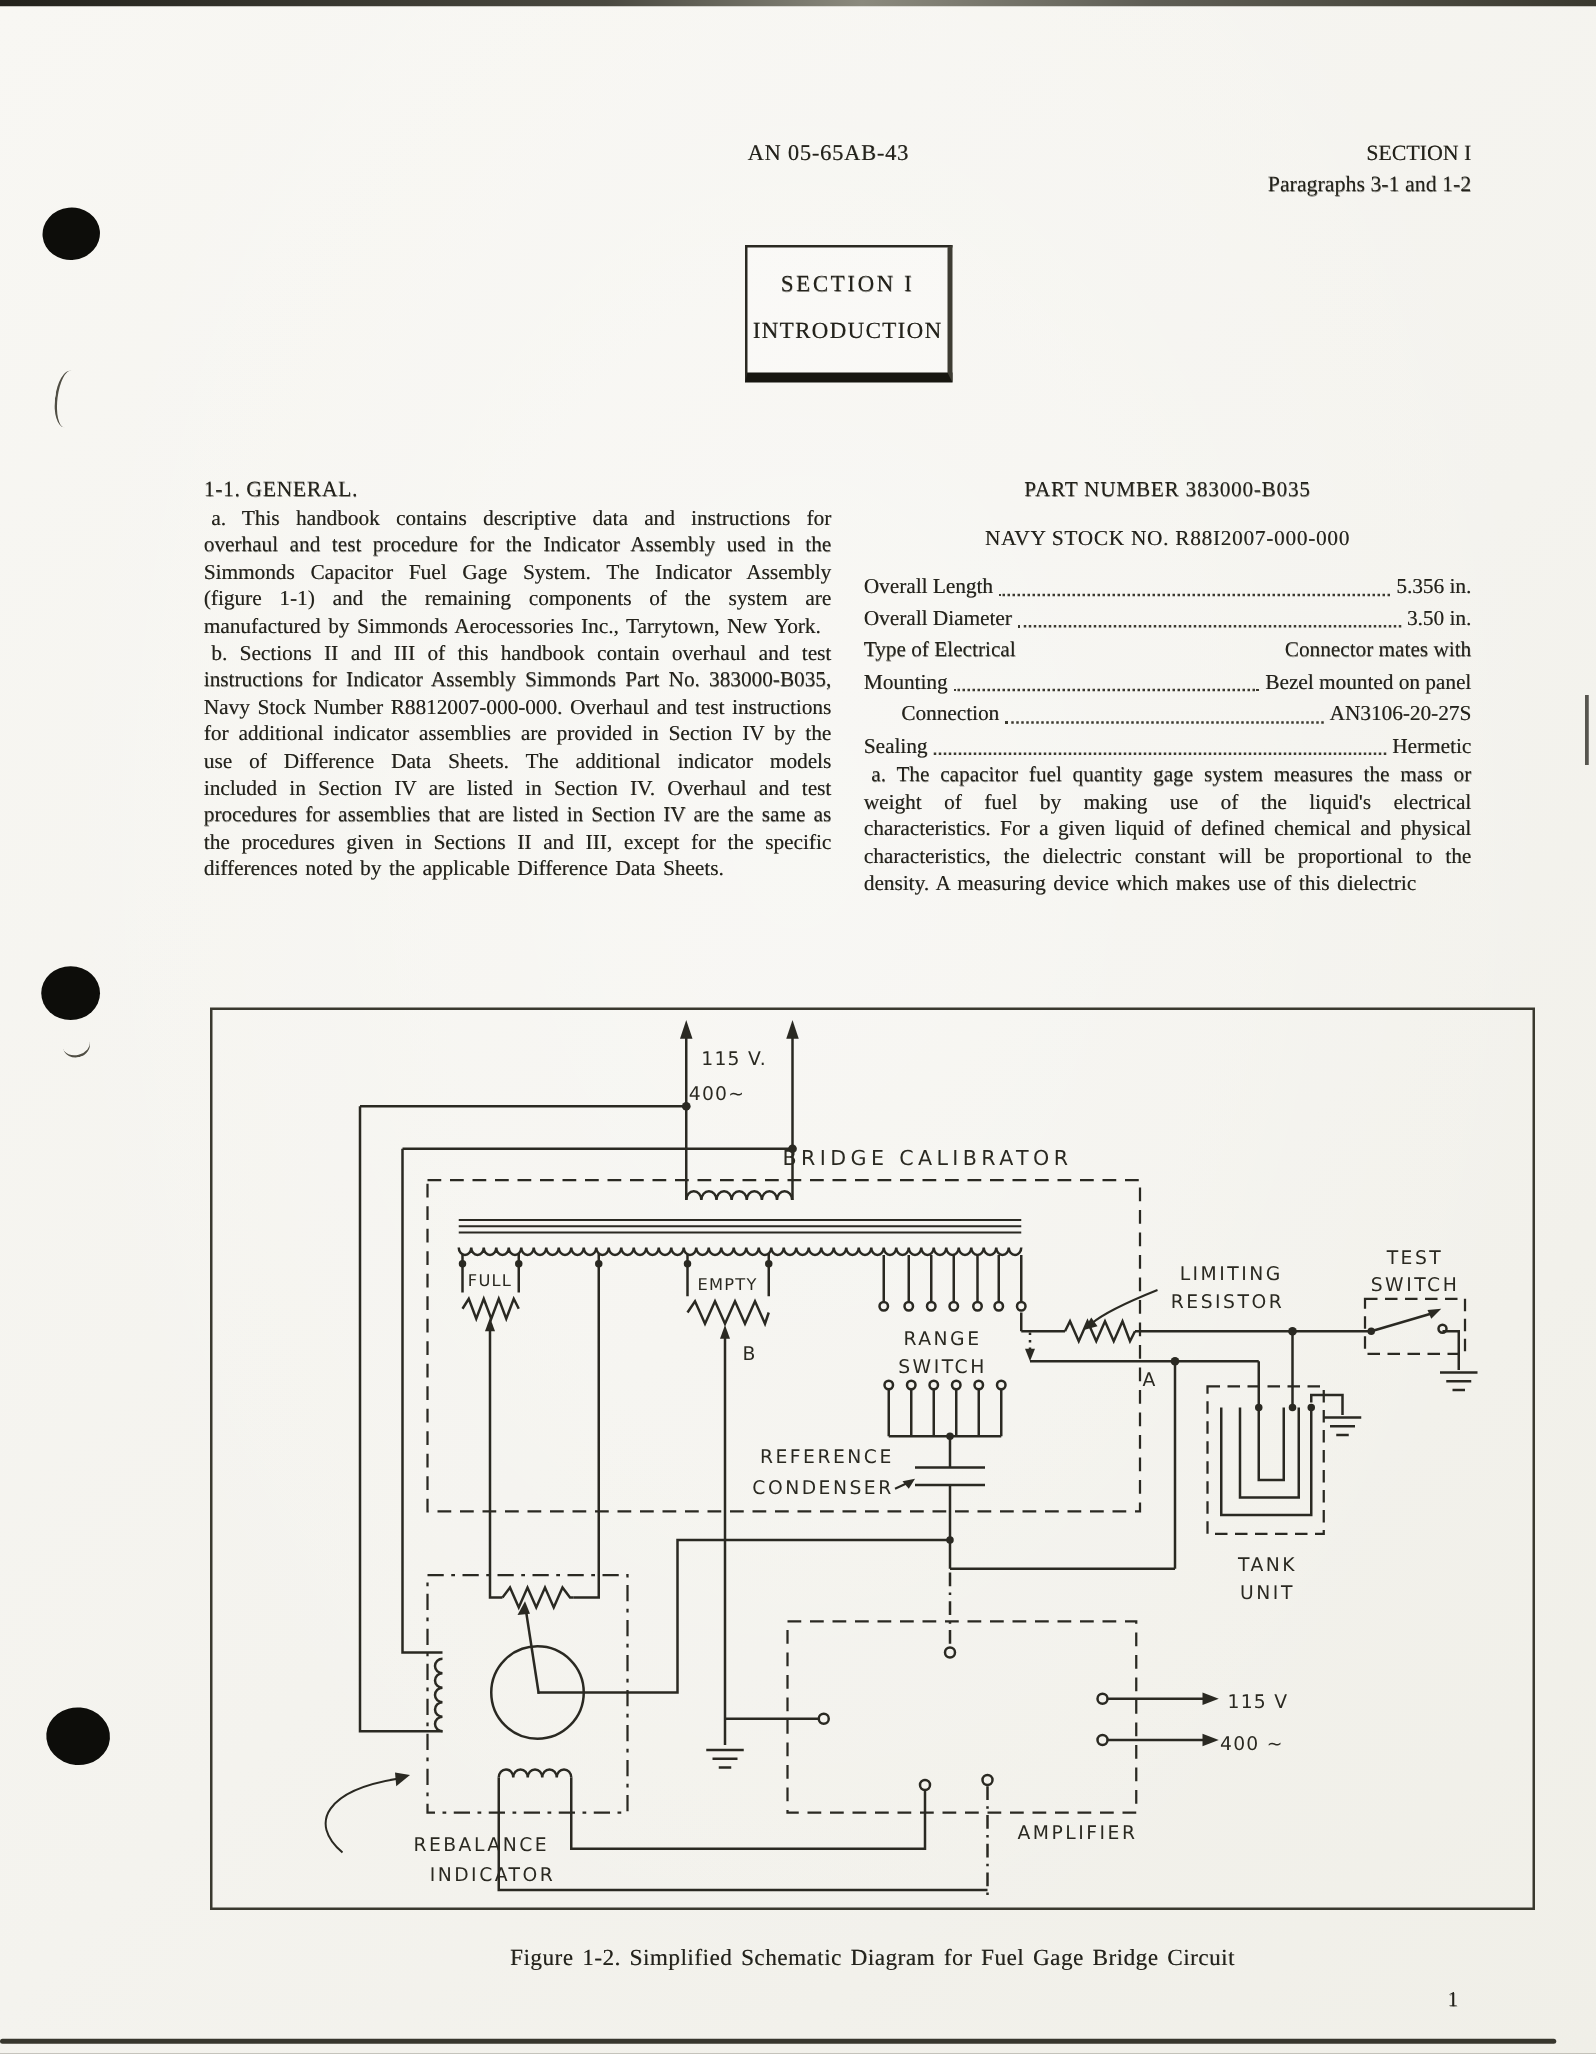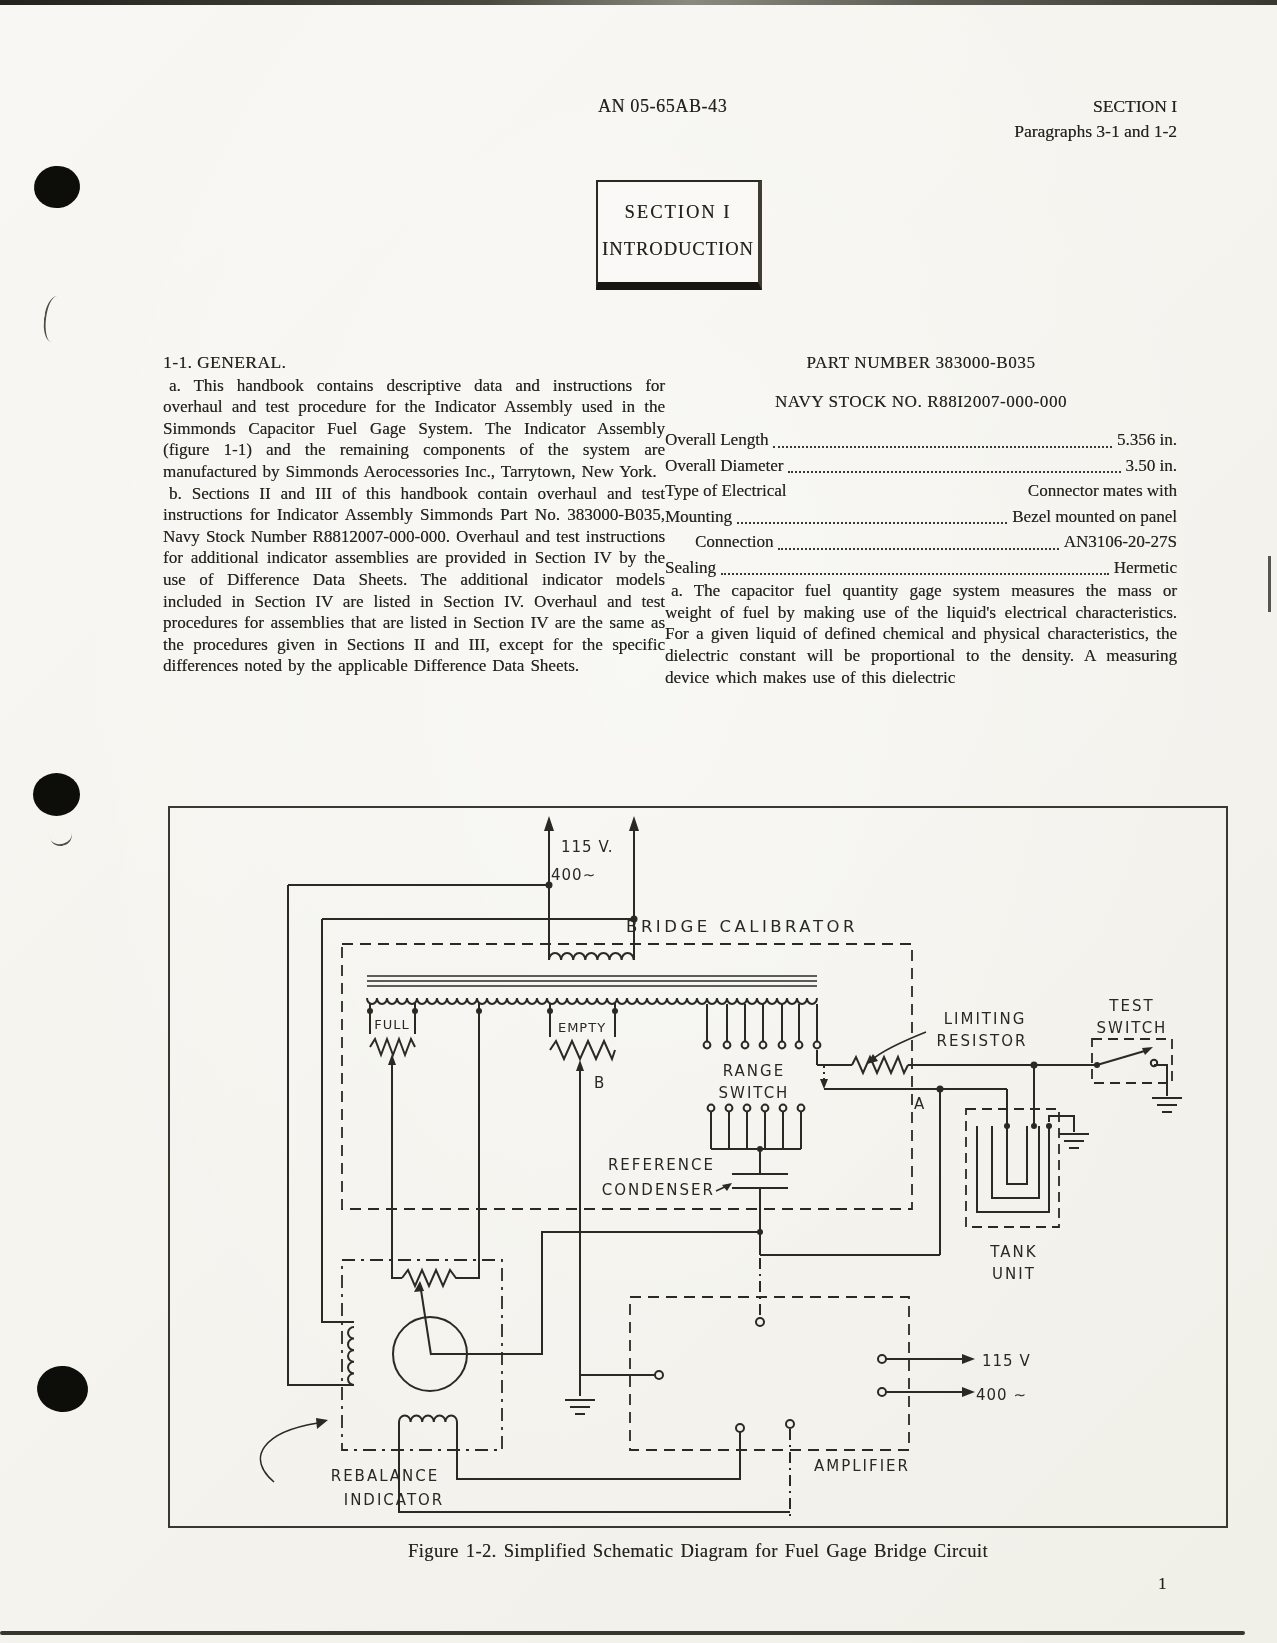--- a/index.html
+++ b/index.html
@@ -4,21 +4,21 @@
 <style>
   html,body{margin:0;padding:0;background:#8a887e;}
   #page{
     position:relative; width:1277px; height:1643px; overflow:hidden;
     background:
       radial-gradient(ellipse at 50% 40%, rgba(255,255,255,.35), rgba(0,0,0,0) 70%),
       linear-gradient(135deg,#f8f7f3 0%, #f4f3ee 55%, #f0efe8 100%);
     font-family:"Liberation Serif", serif;
     color:#23221b;
   }
-  .ink{ text-shadow:0.3px 0.3px 0.45px rgba(48,46,38,.55); }
+  .ink{ text-shadow:0.3px 0.3px 0.45px rgba(48,46,38,.55);margin-top:16px; }
   
   .scan-top{position:absolute;left:0;top:0;width:100%;height:5px;
     background:linear-gradient(90deg,#23221c,#4a4940 38%,#8b8a7e 54%,#5f5e55 72%,#3a392f);}
   .scan-bottom{position:absolute;left:0;top:1631px;width:1245px;height:4px;background:#37362d;border-radius:2px;}
   .scan-right{position:absolute;left:1268px;top:556px;width:3px;height:56px;background:#3b3a33;opacity:.85;}
   .punch{position:absolute;background:#0d0d0a;border-radius:50%;}
   .p1{left:34px;top:166px;width:46px;height:42px;transform:rotate(-6deg);}
   .p2{left:33px;top:773px;width:47px;height:43px;}
   .p3{left:37px;top:1366px;width:51px;height:46px;transform:rotate(5deg);}
   .pen1{position:absolute;left:44px;top:296px;width:15px;height:46px;
@@ -28,21 +28,21 @@
   
   .docnum{position:absolute;left:598px;top:96px;font-size:18px;letter-spacing:.6px;}
   .hdr-right{position:absolute;right:100px;top:94px;text-align:right;font-size:17.5px;line-height:25px;}
   
   .secbox{position:absolute;left:596px;top:180px;width:160px;height:100px;
     border:2px solid #2a2922;border-bottom:8px solid #171610;border-right:4px solid #3e3c33;
     text-align:center;background:rgba(255,255,255,.25);}
   .secbox .l1{margin-top:20px;font-size:18.5px;letter-spacing:2px;}
   .secbox .l2{margin-top:16px;font-size:18.5px;letter-spacing:1px;}
   
-  .cols{position:absolute;left:163px;top:352px;width:1014px;display:flex;}
+  .cols{position:absolute;left:163px;top:365px;width:1014px;display:flex;gap:26px;}
   .col{font-size:17px;line-height:21.6px;}
   .col1{flex:0 0 502px;}
   .col2{flex:1;}
   .h1{font-size:17.5px;letter-spacing:.4px;margin:0 0 1px 0;}
   .para{text-align:justify;word-spacing:1.8px;text-indent:6px;margin:0;}
   .center{text-align:center;letter-spacing:.6px;}
   .t-title{margin:6px 0 17px 0;}
   .t-part{margin:0 0 17px 0;}
   .t-navy{margin:0 0 15px 0;}
   .prow{display:flex;align-items:flex-end;line-height:25.5px;}

